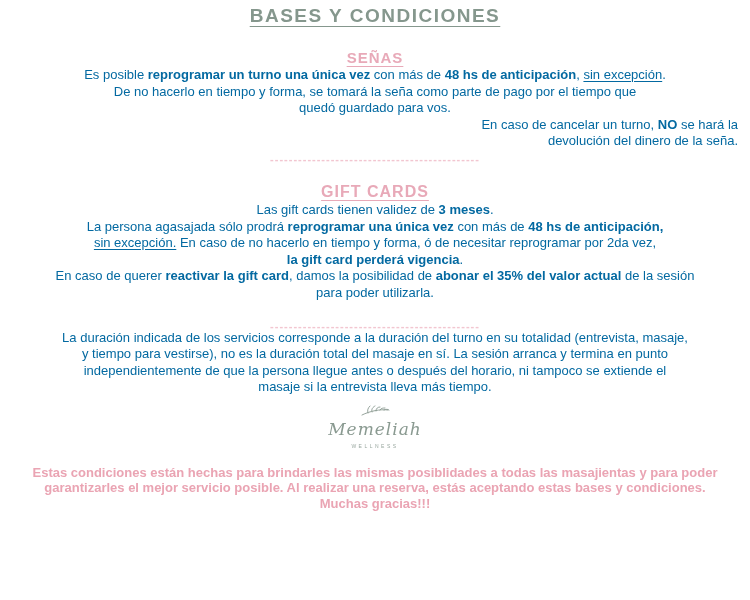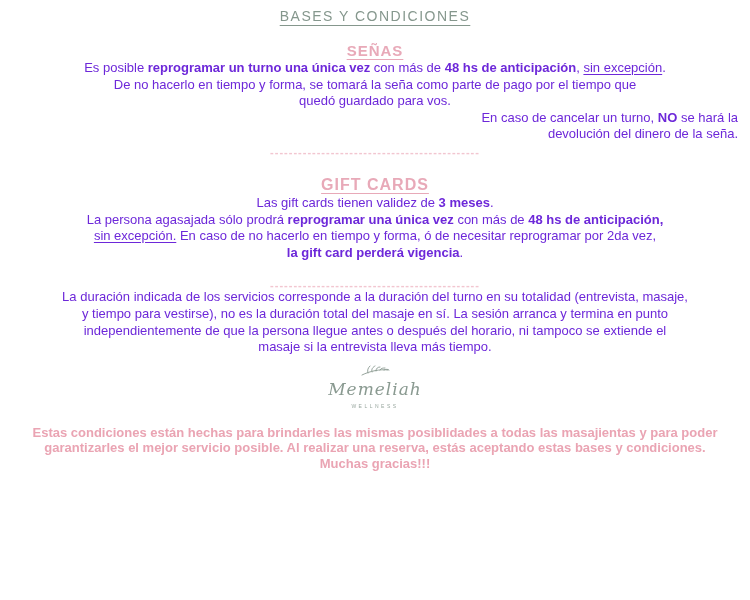--- a/index.html
+++ b/index.html
@@ -5,32 +5,32 @@
   html,body{margin:0;padding:0;}
   body{
     width:750px;height:600px;overflow:hidden;background:#ffffff;
     font-family:"Liberation Sans",sans-serif;
     color:#8a9a91;
   }
   .page{width:750px;padding:4px 12px 0 12px;box-sizing:border-box;text-align:center;}
   .b{font-weight:bold;}
   .u{text-decoration:underline;text-underline-offset:2px;}
   .page-title{
-    font-size:14px;font-weight:normal;letter-spacing:1.5px;color:#85978d;
+    font-size:19px;font-weight:bold;letter-spacing:1.5px;color:#85978d;
     text-decoration:underline;text-underline-offset:4px;
     margin:0;line-height:24px;
   }
   .section-heading{
     color:#e8a9b8;font-weight:bold;text-decoration:underline;text-underline-offset:3px;
     margin:0;
   }
-  .senas-heading{font-size:15px;letter-spacing:1px;line-height:18px;margin-top:14px;}
+  .senas-heading{font-size:15px;letter-spacing:1px;line-height:18px;margin-top:21px;}
   .gift-heading{font-size:16px;letter-spacing:1px;line-height:20px;margin-top:19px;}
   p.body{
-    font-size:13px;line-height:16.6px;margin:0;white-space:pre-line;color:#6d28d9;
+    font-size:13px;line-height:16.6px;margin:0;white-space:pre-line;color:#0369a1;
   }
   .mt{margin-top:17px;text-align:right;}
   .divider{
     color:#f2c6d0;font-size:11px;line-height:8px;letter-spacing:1px;
     margin-top:5px;white-space:nowrap;overflow:hidden;font-weight:bold;
   }
   .divider2{margin-top:20px;}
   .g2{margin-top:20px;}
   .g3{margin-top:14px;}
   .d1{margin-top:22px;}
@@ -65,20 +65,22 @@
   </section>
 
   <div class="divider">---------------------------------------------</div>
 
   <section>
     <h2 class="section-heading gift-heading">GIFT CARDS </h2>
     <p class="body"><span>Las gift cards tienen validez de </span><span class="b">3 meses</span><span>.</span></p>
     <p class="body g2"><span>La persona agasajada sólo prodrá </span><span class="b">reprogramar una única vez</span><span> con más de </span><span class="b">48 hs de anticipación,</span><span>
 </span><span class="u">sin excepción.</span><span> En caso de no hacerlo en tiempo y forma, ó de necesitar reprogramar por 2da vez,
 </span><span class="b">la gift card perderá vigencia</span><span>.</span></p>
+    <p class="body g3"><span>En caso de querer </span><span class="b">reactivar la gift card</span><span>, damos la posibilidad de </span><span class="b">abonar el 35% del valor actual</span><span> de la sesión
+para poder utilizarla.</span></p>
   </section>
 
   <div class="divider divider2">---------------------------------------------</div>
 
   <section>
     <p class="body d1"><span>La duración indicada de los servicios corresponde a la duración del turno en su totalidad (entrevista, masaje,
 y tiempo para vestirse), no es la duración total del masaje en sí. La sesión arranca y termina en punto
 independientemente de que la persona llegue antes o después del horario, ni tampoco se extiende el
 masaje si la entrevista lleva más tiempo.</span></p>
   </section>

